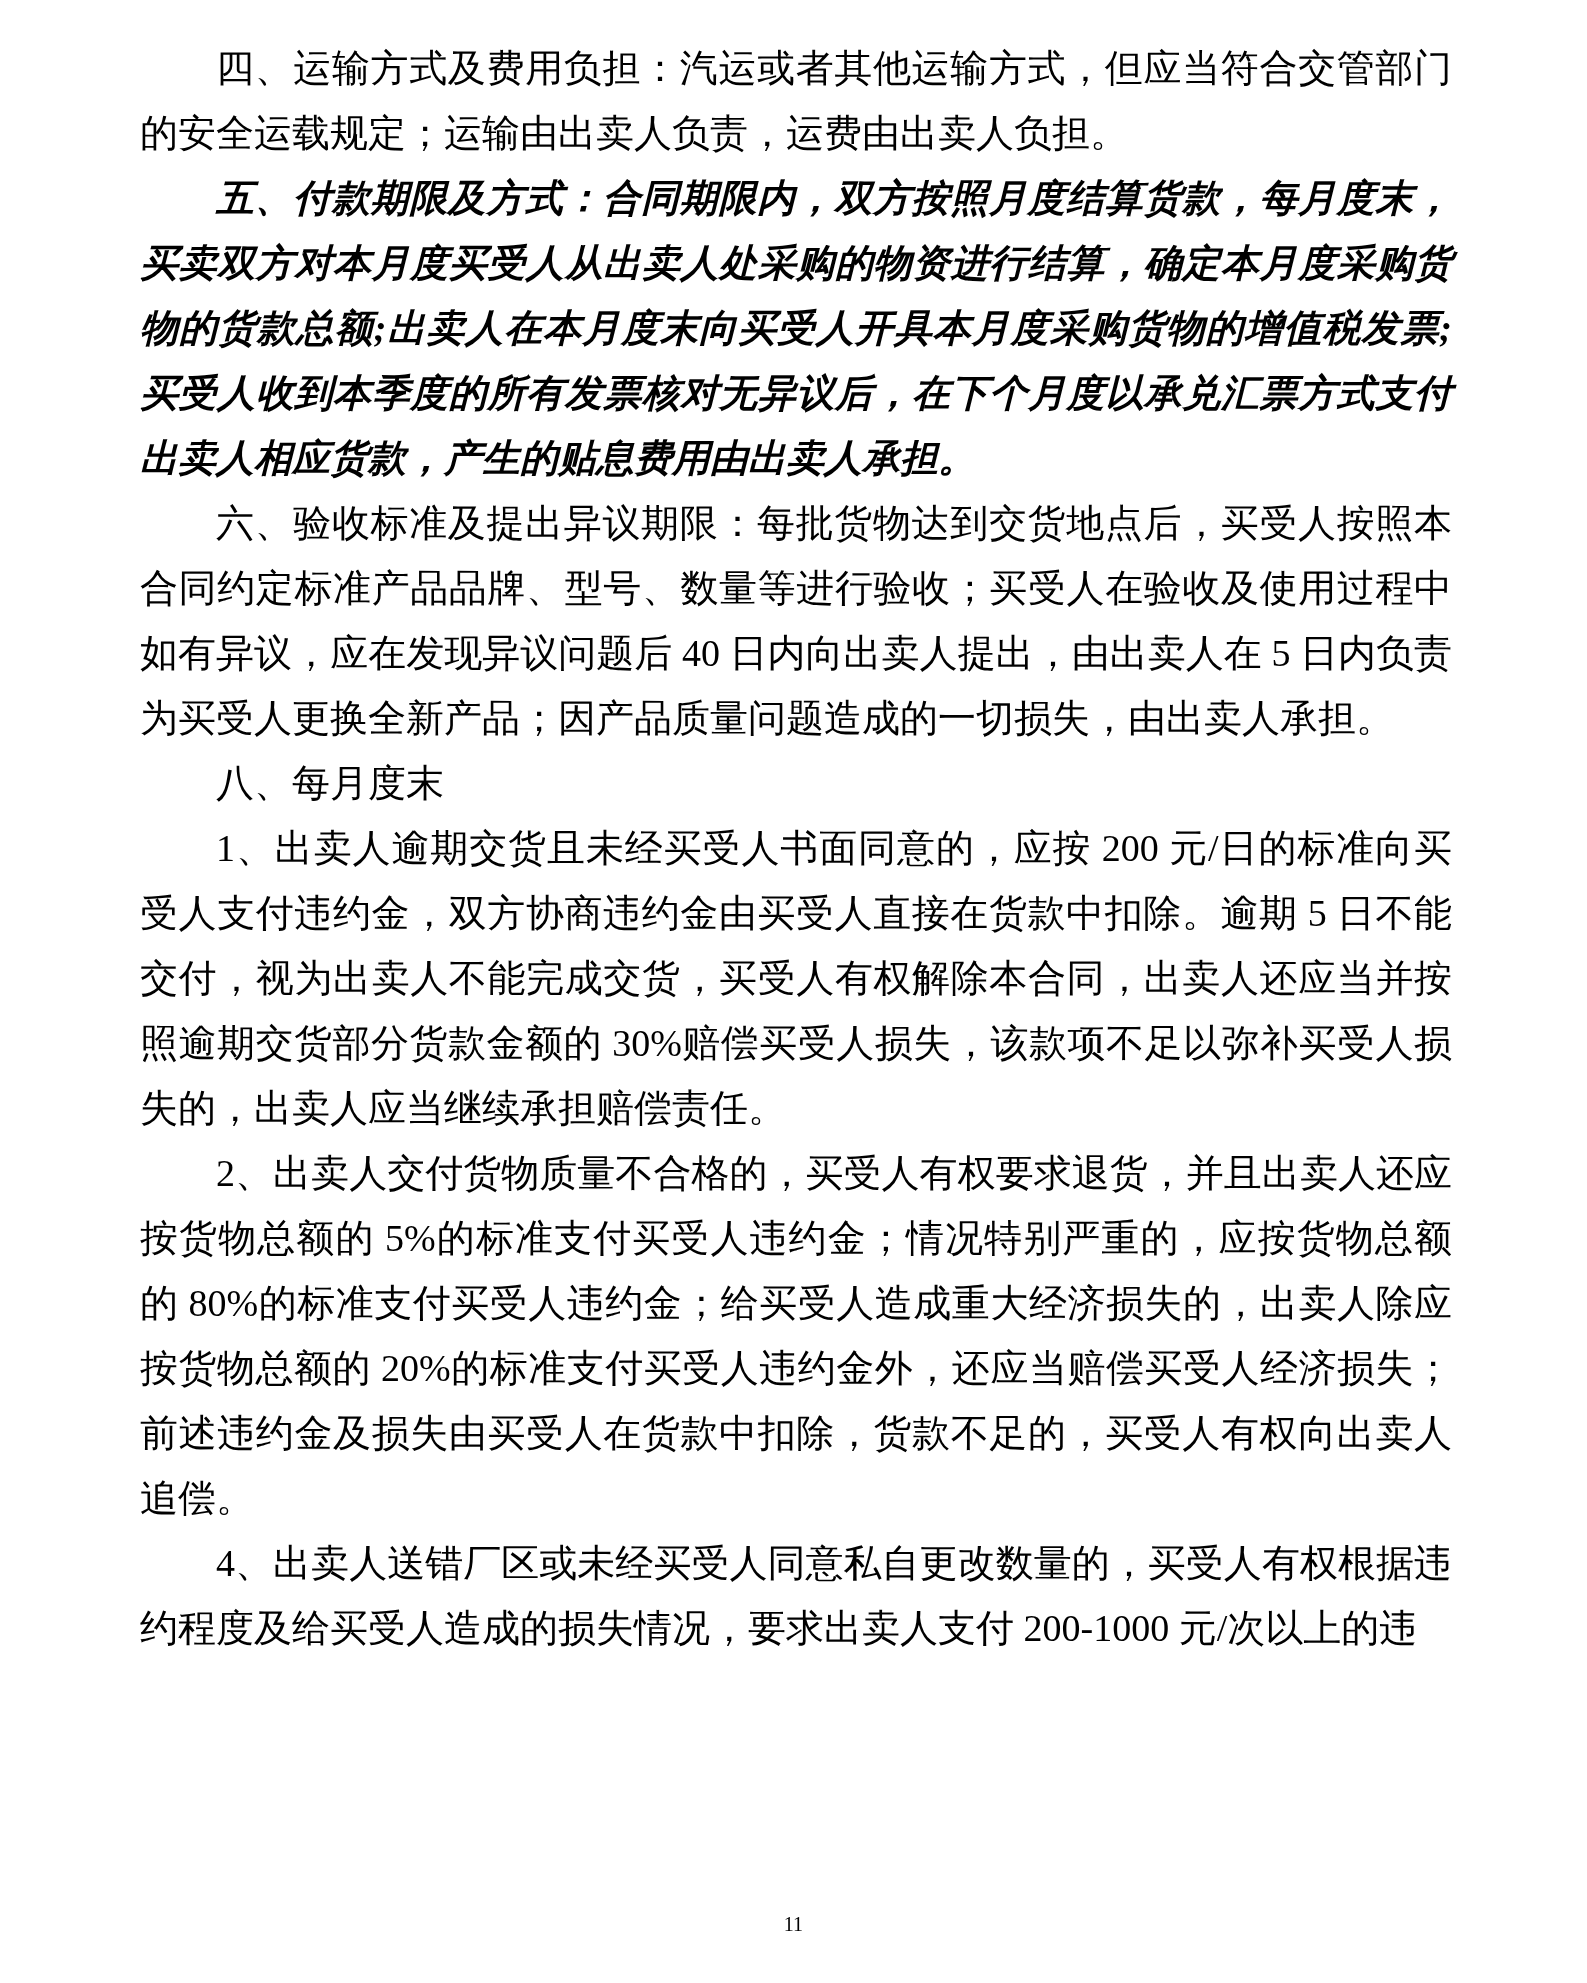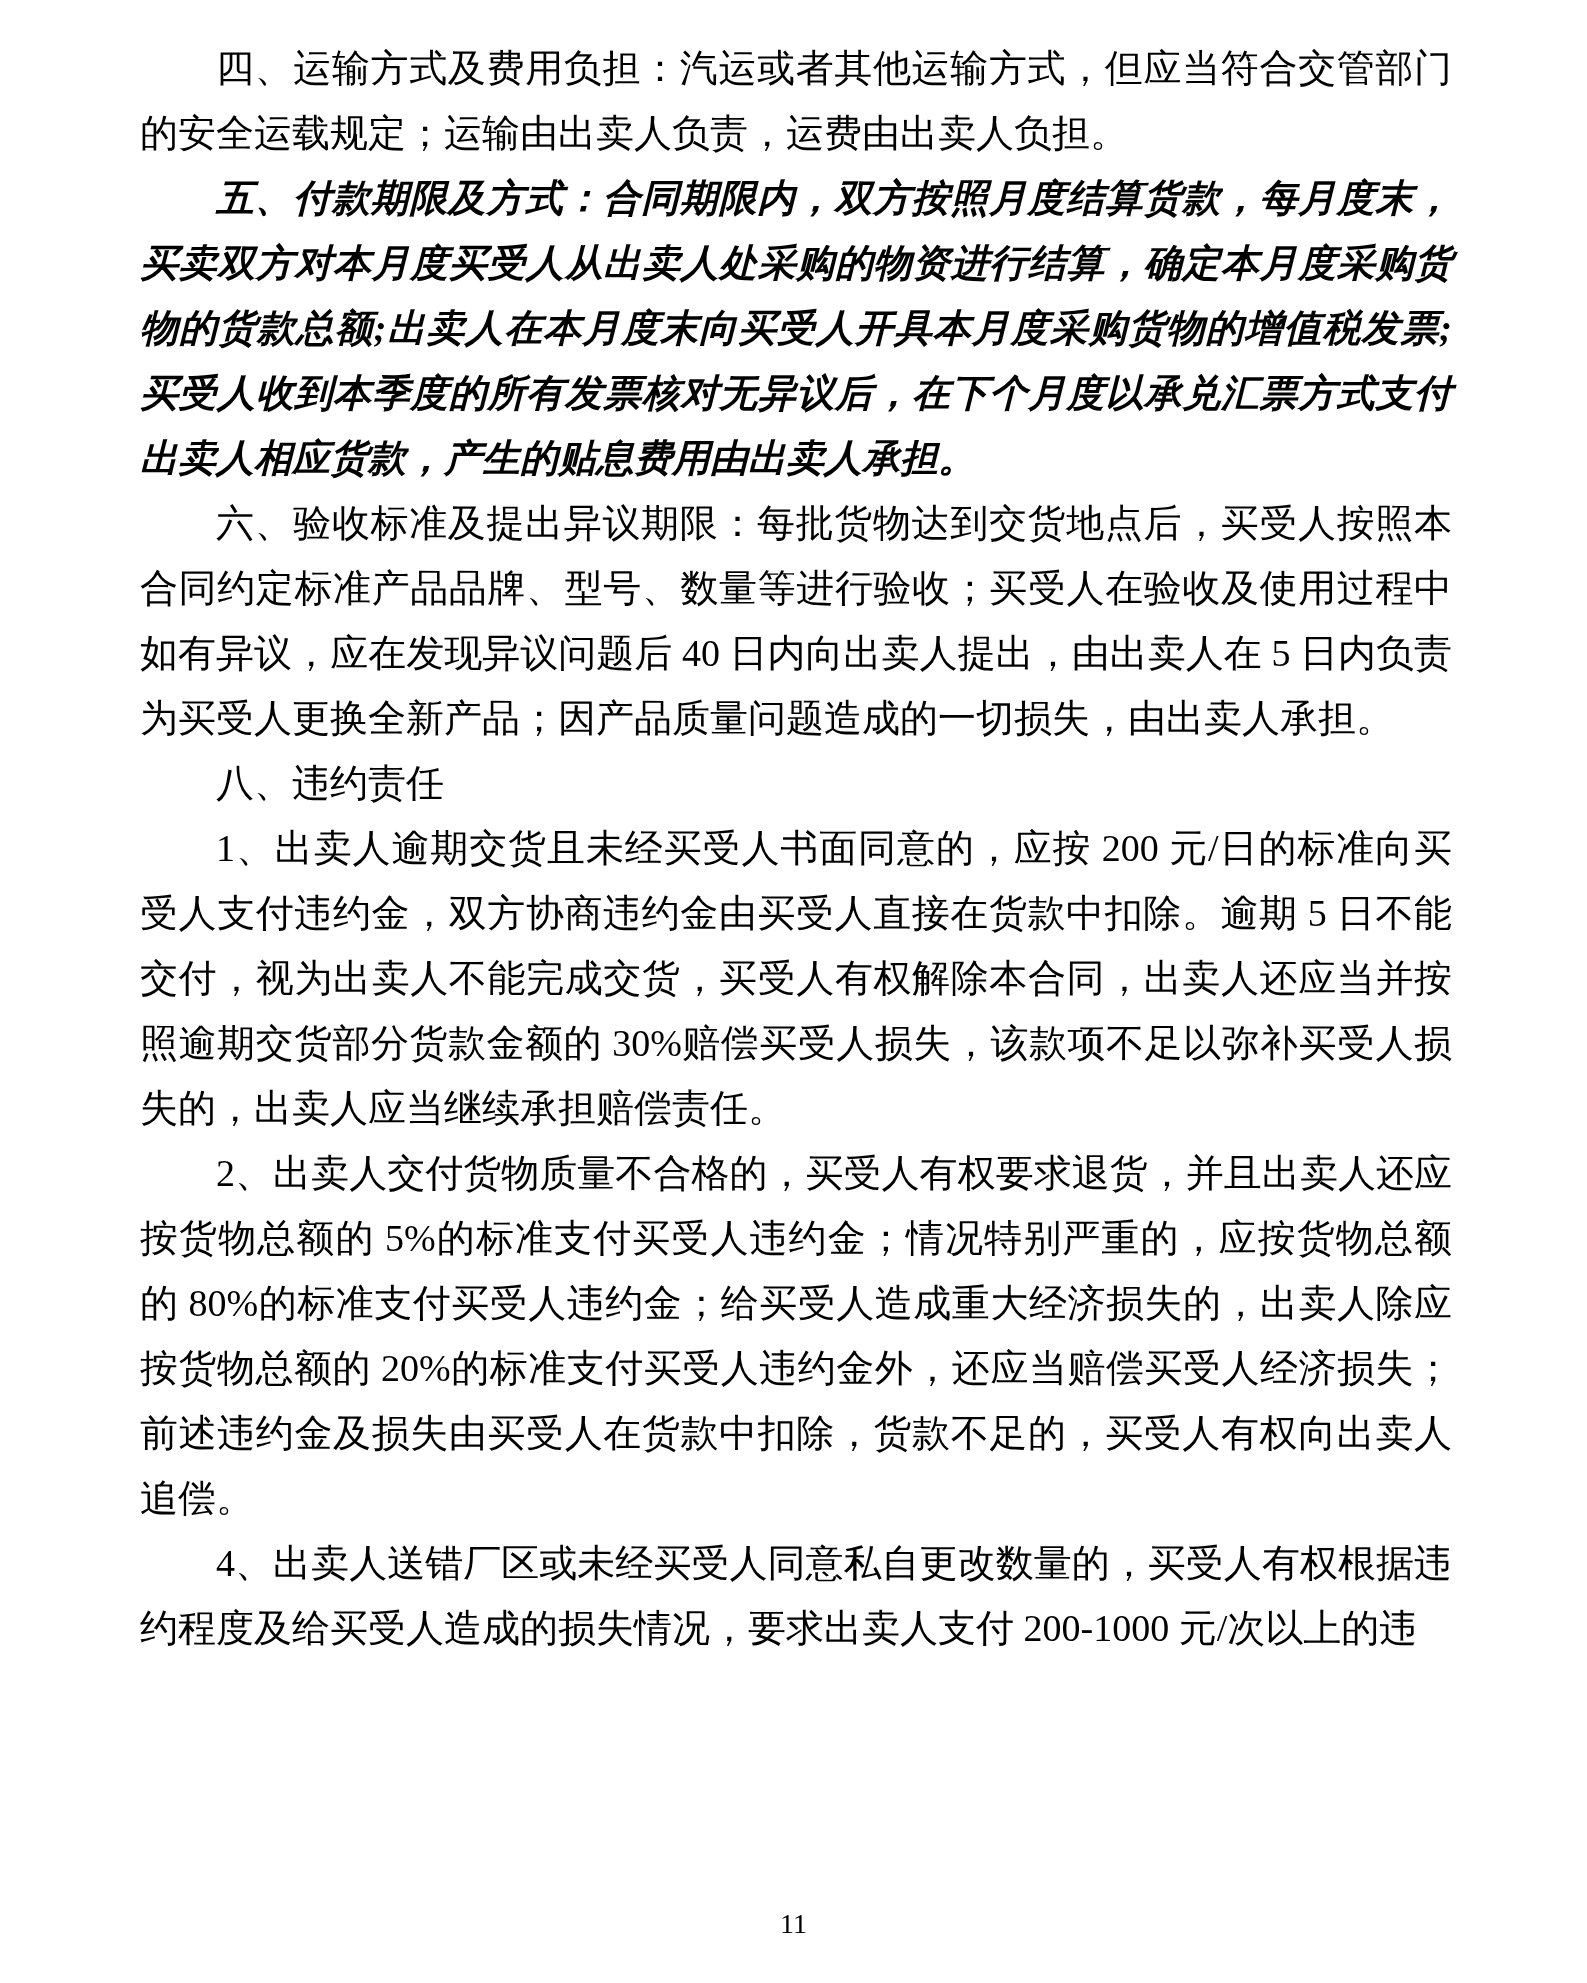--- a/index.html
+++ b/index.html
@@ -35,32 +35,32 @@
   .para.bold {
     font-weight: bold;
     font-style: italic;
   }
   .page-number {
     position: absolute;
     left: 0;
     right: 0;
     top: 1908px;
     text-align: center;
-    font-size: 28px;
+    font-size: 20px;
     line-height: 32px;
     color: #000000;
   }
 </style>
 </head>
 <body>
 
 <div class="page">
   <div class="content">
     <p class="para">四、运输方式及费用负担：汽运或者其他运输方式，但应当符合交管部门的安全运载规定；运输由出卖人负责，运费由出卖人负担。</p>
     <p class="para bold">五、付款期限及方式：合同期限内，双方按照月度结算货款，每月度末，买卖双方对本月度买受人从出卖人处采购的物资进行结算，确定本月度采购货物的货款总额;出卖人在本月度末向买受人开具本月度采购货物的增值税发票;买受人收到本季度的所有发票核对无异议后，在下个月度以承兑汇票方式支付出卖人相应货款，产生的贴息费用由出卖人承担。</p>
     <p class="para">六、验收标准及提出异议期限：每批货物达到交货地点后，买受人按照本合同约定标准产品品牌、型号、数量等进行验收；买受人在验收及使用过程中如有异议，应在发现异议问题后 40 日内向出卖人提出，由出卖人在 5 日内负责为买受人更换全新产品；因产品质量问题造成的一切损失，由出卖人承担。</p>
-    <p class="para">八、违约责任</p>
+    <p class="para">八、每月度末</p>
     <p class="para">1、出卖人逾期交货且未经买受人书面同意的，应按 200 元/日的标准向买受人支付违约金，双方协商违约金由买受人直接在货款中扣除。逾期 5 日不能交付，视为出卖人不能完成交货，买受人有权解除本合同，出卖人还应当并按照逾期交货部分货款金额的 30%赔偿买受人损失，该款项不足以弥补买受人损失的，出卖人应当继续承担赔偿责任。</p>
     <p class="para">2、出卖人交付货物质量不合格的，买受人有权要求退货，并且出卖人还应按货物总额的 5%的标准支付买受人违约金；情况特别严重的，应按货物总额的 80%的标准支付买受人违约金；给买受人造成重大经济损失的，出卖人除应按货物总额的 20%的标准支付买受人违约金外，还应当赔偿买受人经济损失；前述违约金及损失由买受人在货款中扣除，货款不足的，买受人有权向出卖人追偿。</p>
     <p class="para">4、出卖人送错厂区或未经买受人同意私自更改数量的，买受人有权根据违约程度及给买受人造成的损失情况，要求出卖人支付 200-1000 元/次以上的违</p>
   </div>
   <div class="page-number">11</div>
 </div>
 
 </body></html>

